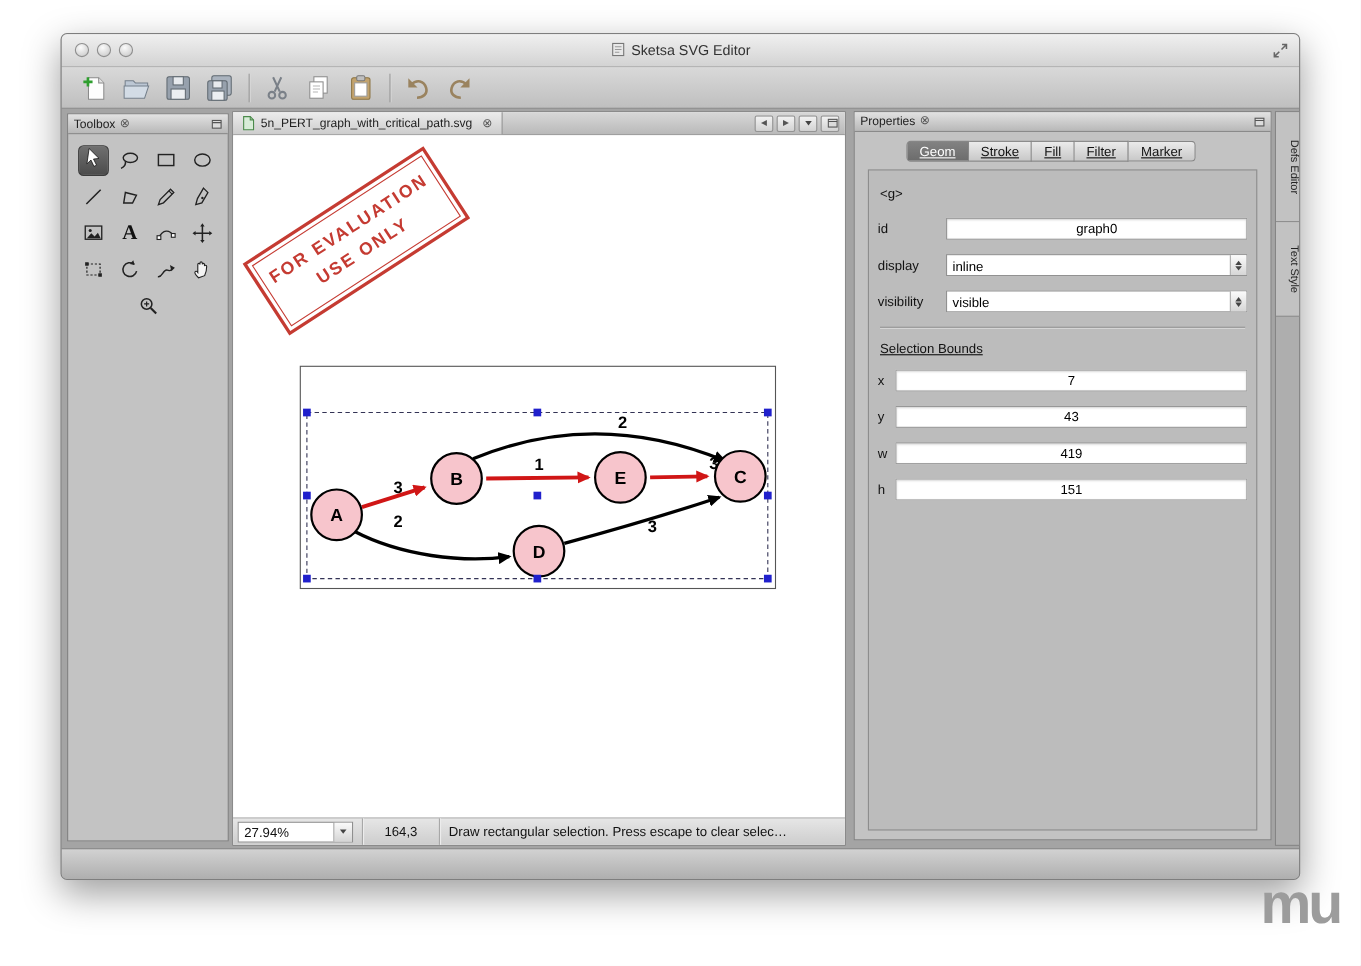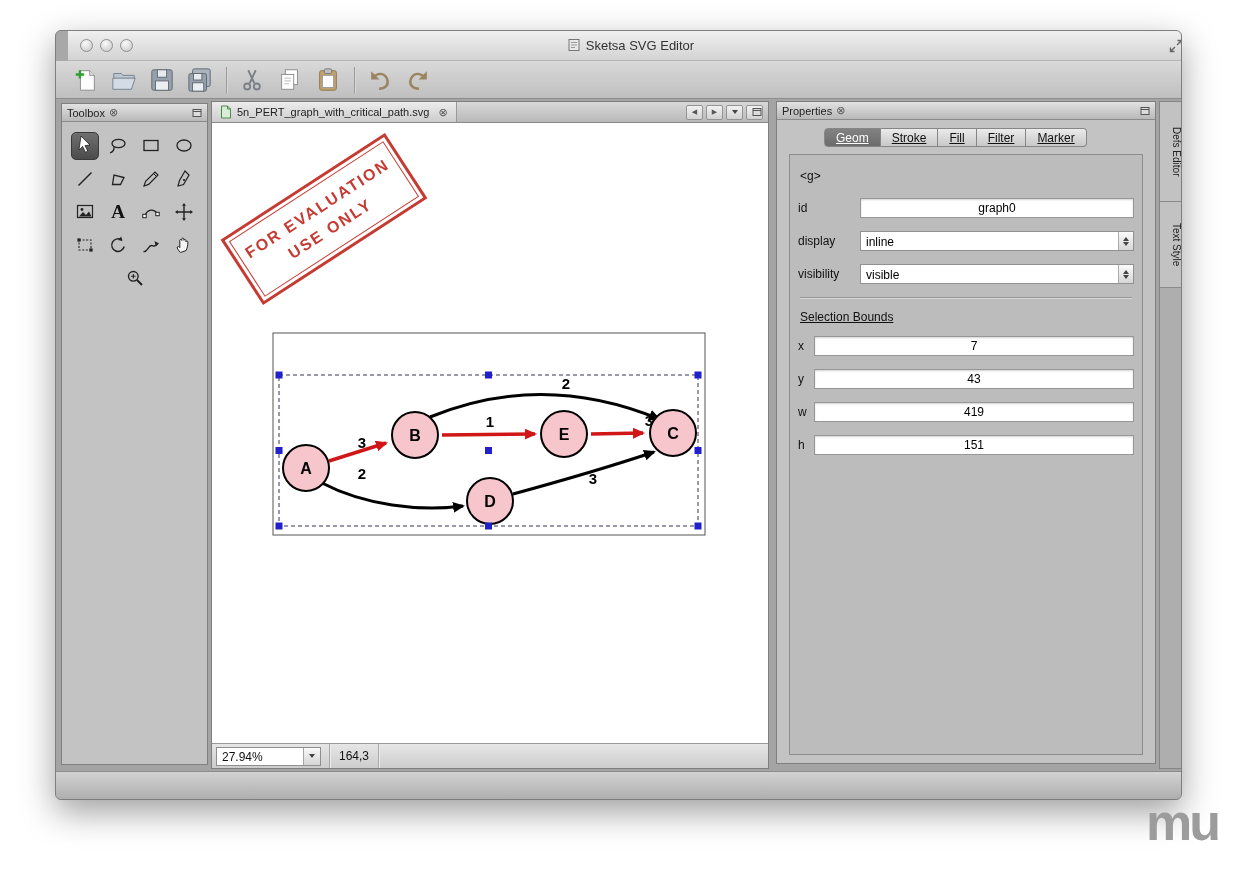--- a/index.html
+++ b/index.html
@@ -3,21 +3,21 @@
 <meta charset="utf-8">
 <style>
   * { margin:0; padding:0; box-sizing:border-box; }
   html,body { width:1237px; height:878px; background:#ffffff; font-family:"Liberation Sans", sans-serif; }
   .page { position:relative; width:1237px; height:878px; overflow:hidden; background:#fff; }
 
   
   .window { position:absolute; left:55px; top:30px; width:1127px; height:770px;
     border:1px solid #7e7e7e; border-radius:6px; overflow:hidden;
     box-shadow:0 12px 34px rgba(0,0,0,.38); background:#a8a8a8; }
-  .titlebar { position:absolute; left:12px; top:0; width:100%; height:30px;
+  .titlebar { position:absolute; left:0; top:0; width:100%; height:30px;
     background:linear-gradient(#f0f0f0,#d3d3d3); border-bottom:1px solid #b5b5b5; }
   .traffic { position:absolute; left:12px; top:8px; display:flex; gap:7px; }
   .tl { width:13px; height:13px; border-radius:50%; border:1px solid #8f8f8f;
     background:radial-gradient(circle at 40% 30%, #fbfbfb, #c4c4c4); }
   .wtitle { position:absolute; left:0; right:0; top:0; height:30px; line-height:30px;
     text-align:center; font-size:13px; color:#333; }
   .wtitle .ico { display:inline-block; vertical-align:-2px; margin-right:5px; }
   .fs-btn { position:absolute; right:10px; top:8px; width:14px; height:14px; }
 
   .toolbar { position:absolute; left:0; top:30px; width:100%; height:38px;
@@ -73,21 +73,21 @@
     background:linear-gradient(#e6e6e6,#cdcdcd); display:flex; align-items:center; font-size:12px; color:#111; }
   .zoom-combo { margin-left:4px; width:105px; height:19px; background:#fff; border:1px solid #8f8f8f;
     display:flex; align-items:stretch; }
   .zoom-combo .val { flex:1; padding:2px 0 0 5px; font-size:12px; }
   .drop-btn { width:17px; border-left:1px solid #a5a5a5; background:linear-gradient(#fafafa,#d5d5d5);
     display:flex; align-items:center; justify-content:center; }
   .tri-d { width:0; height:0; border-left:3.5px solid transparent; border-right:3.5px solid transparent; border-top:4.5px solid #444; }
   .tri-u { width:0; height:0; border-left:3px solid transparent; border-right:3px solid transparent; border-bottom:4px solid #444; }
   .tri-dd { width:0; height:0; border-left:3px solid transparent; border-right:3px solid transparent; border-top:4px solid #444; }
   .cell-sep { width:1px; align-self:stretch; background:#a8a8a8; box-shadow:1px 0 0 #ececec; margin-left:8px; }
-  .coords { width:48px; text-align:center; }
+  .coords { width:69px; text-align:center; }
   .status-msg { padding-left:8px; white-space:nowrap; overflow:hidden; max-width:352px; }
 
   
   .props { left:720px; top:2px; width:380px; height:663px; }
   .ptabs { display:flex; margin:8px 0 0 47px; }
   .ptab { height:19px; padding:0 11px; display:flex; align-items:center; font-size:12px; color:#111;
     background:linear-gradient(#ebebeb,#c8c8c8); border:1px solid #868686; border-left:none;text-decoration:underline; }
   .ptab:first-child { border-left:1px solid #868686; border-radius:4px 0 0 4px; }
   .ptab:last-child { border-radius:0 4px 4px 0; }
   .ptab.active { background:linear-gradient(#828282,#6c6c6c); color:#fff; }
@@ -409,20 +409,21 @@
         <div class="statusbar">
           <div class="zoom-combo">
             <span class="val">27.94%</span>
             <span class="drop-btn">
                 <span class="tri-d"></span>
               </span>
           </div>
           <span class="cell-sep"></span>
           <span class="coords">164,3</span>
           <span class="cell-sep" style="margin-left:0;"></span>
+          <span class="status-msg">Draw rectangular selection. Press escape to clear selec…</span>
         </div>
       </div>
 
       <div class="panel props">
         <div class="phead">
           <span>Properties</span>
           <span class="pclose">⊗</span>
           <span class="pdock"><svg viewBox="0 0 10 10" width="10" height="10">
                 <rect x="1" y="1.5" width="8" height="7" fill="#dcdcdc" stroke="#555"></rect>
                 <path d="M1 3.5h8" stroke="#555"></path>

